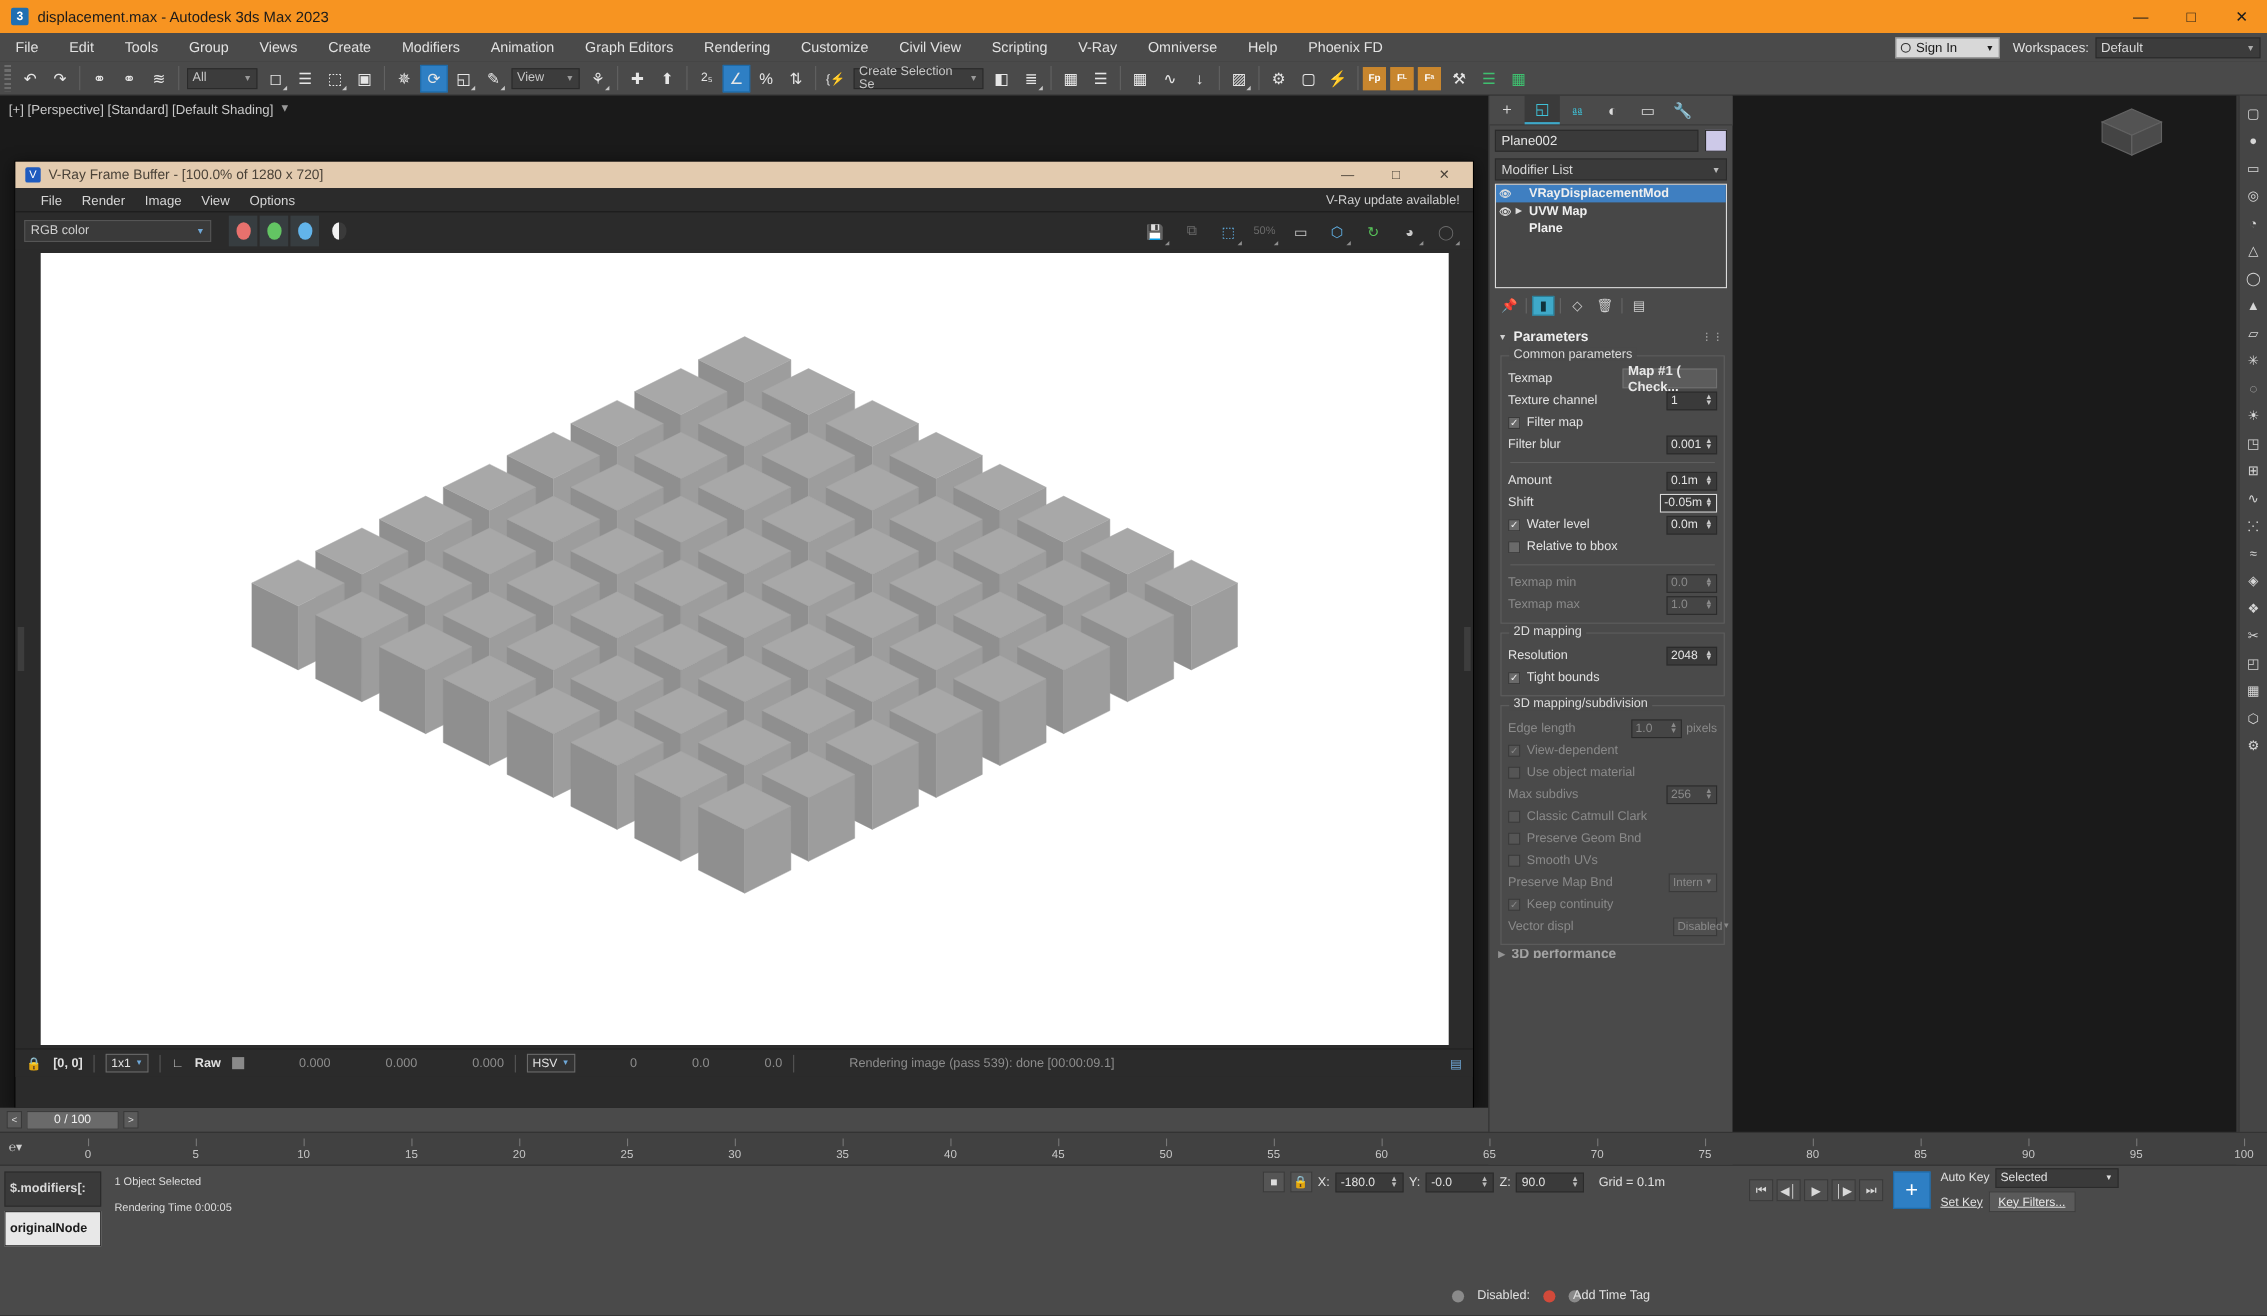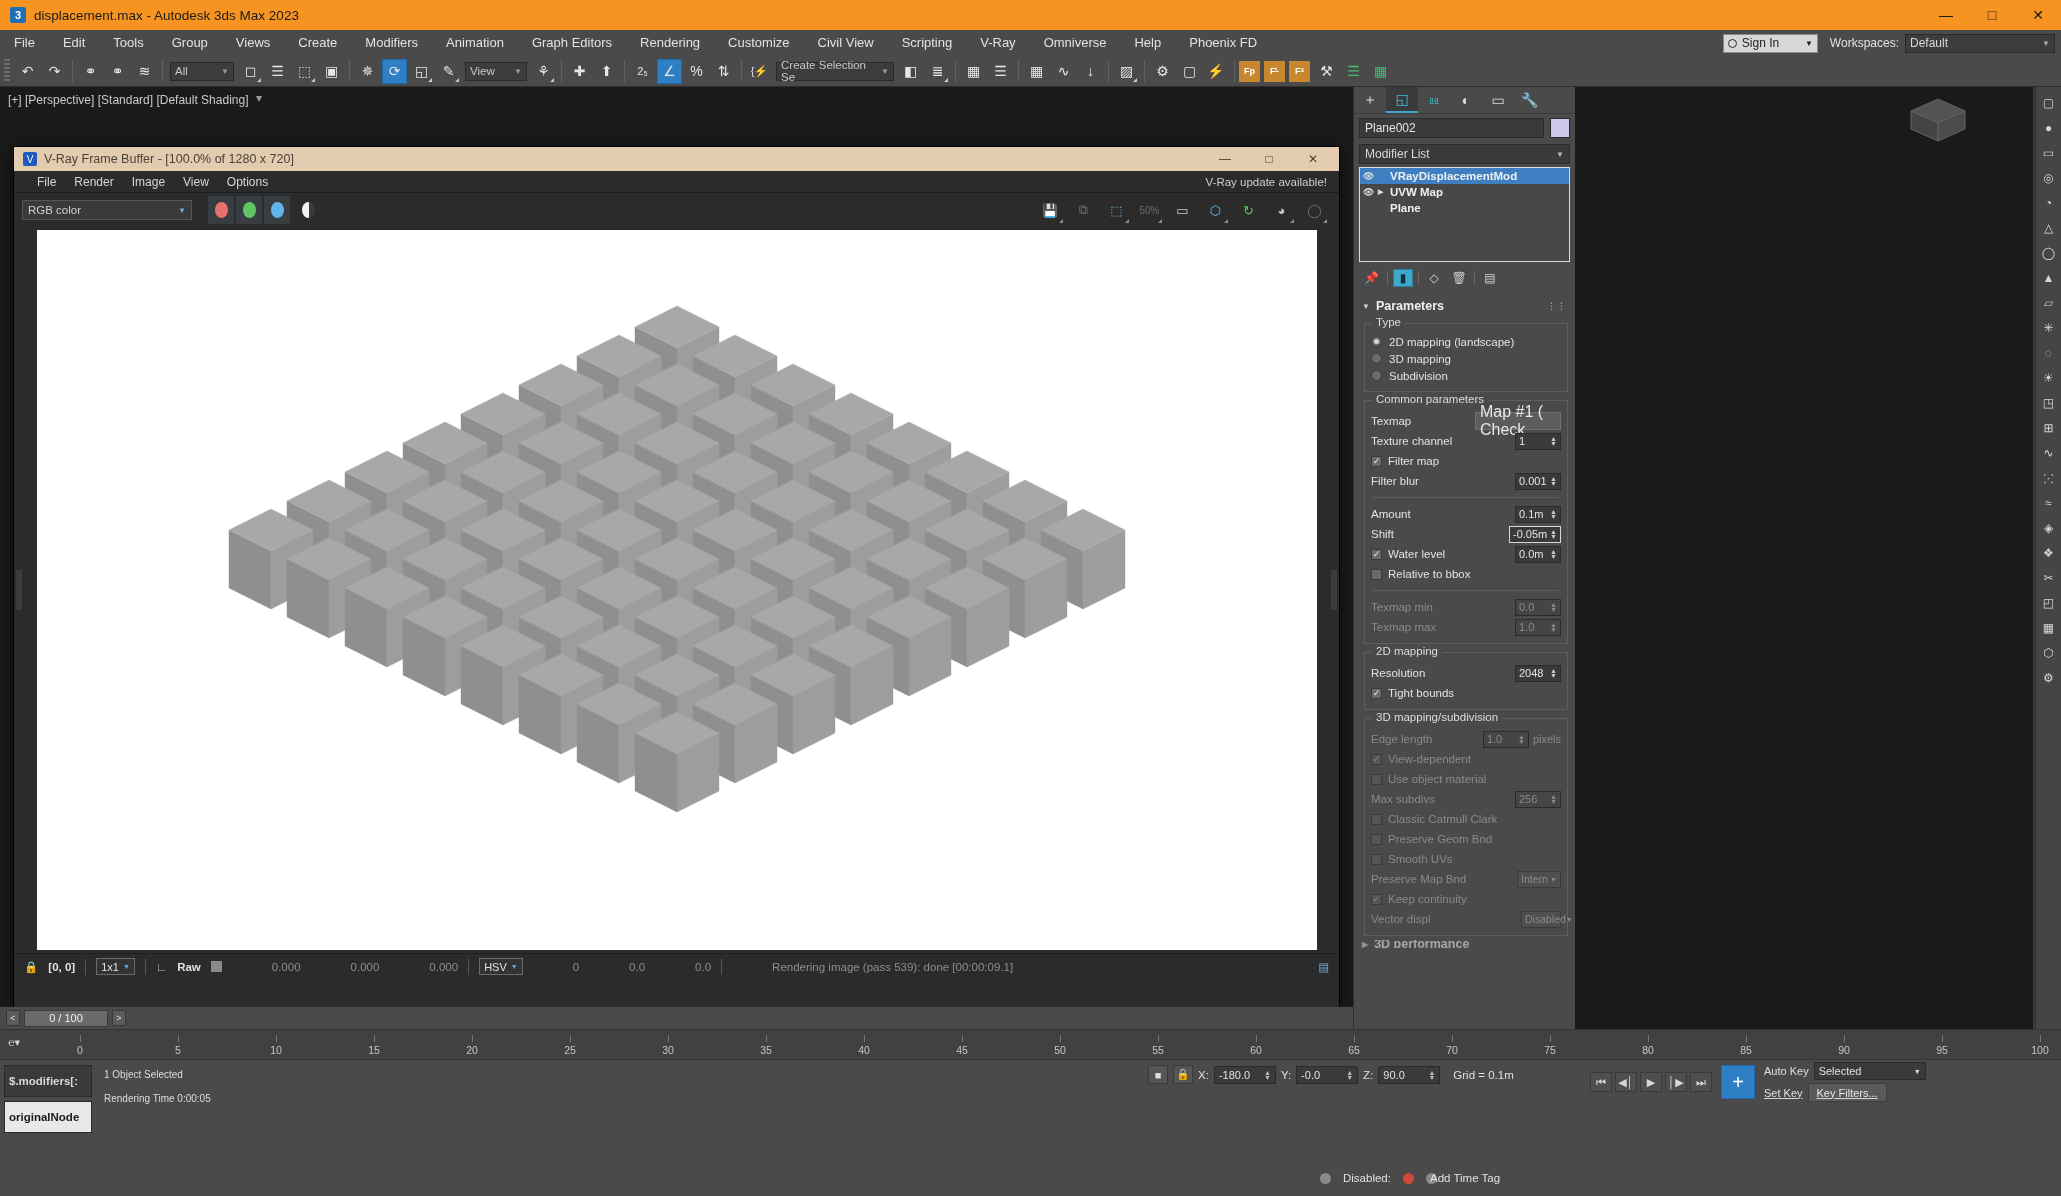--- a/index.html
+++ b/index.html
@@ -191,21 +191,21 @@
   .prow { display:flex; align-items:center; height:18px; font-size:11.5px; color:#e2e2e2;
       margin-top:2px; }
   .prow .plabel { flex:1; }
   .spin { width:46px; height:17px; background:#3a3a3a; border:1px solid #2b2b2b;
       display:flex; align-items:center; padding:0 3px; font-size:11px; color:#e4e4e4; }
   .spin.sel { border:1px solid #d8d8d8; }
   .spin .arrows { margin-left:auto; display:flex; flex-direction:column; line-height:5px;
       font-size:7px; color:#c9c9c9; }
   .spin.wide { width:52px; }
   .texbtn { width:86px; height:18px; background:#5c5c5c; border:1px solid #707070;
-      font-size:16px; color:#e8e8e8; display:flex; align-items:center; padding:0 4px; }
+      font-size:12px; color:#e8e8e8; display:flex; align-items:center; padding:0 4px;font-weight:bold; }
   .cbrow { display:flex; align-items:center; gap:6px; height:18px; font-size:11.5px;
       color:#e2e2e2; margin-top:2px; }
   .cb { width:11px;height:11px;background:#6a6a6a;border:1px solid #3a3a3a;
       display:flex;align-items:center;justify-content:center; font-size:9px; color:#eee; }
   .hr { height:1px; background:#5e5e5e; margin:7px 2px; }
   .disabled, .disabled * { color:#8a8a8a !important; }
   .disabled .spin { background:#454545; color:#8a8a8a; }
   .disabled .cb { background:#555; }
   .unit { font-size:11px; color:#e2e2e2; margin-left:4px; }
   .combo-sm { width:44px;height:17px;background:#4f4f4f;border:1px solid #3a3a3a;
@@ -848,35 +848,20 @@
       <div class="st-btn">▤</div>
     </div>
 
     <div class="rollup">
       <div class="rollup-hdr">
         <span class="tri">▼</span>
         <span>Parameters</span>
         <span class="grip">⋮⋮</span>
       </div>
 
-      <div class="group">
-        <div class="glabel">Type</div>
-        <div class="radio-row">
-          <span class="radio on"></span>
-          <span>2D mapping (landscape)</span>
-        </div>
-        <div class="radio-row">
-          <span class="radio"></span>
-          <span>3D mapping</span>
-        </div>
-        <div class="radio-row">
-          <span class="radio"></span>
-          <span>Subdivision</span>
-        </div>
-      </div>
 
       <div class="group">
         <div class="glabel">Common parameters</div>
 
         <div class="prow">
           <span class="plabel">Texmap</span>
           <span class="texbtn">Map #1  ( Check...</span>
         </div>
 
         <div class="prow">

